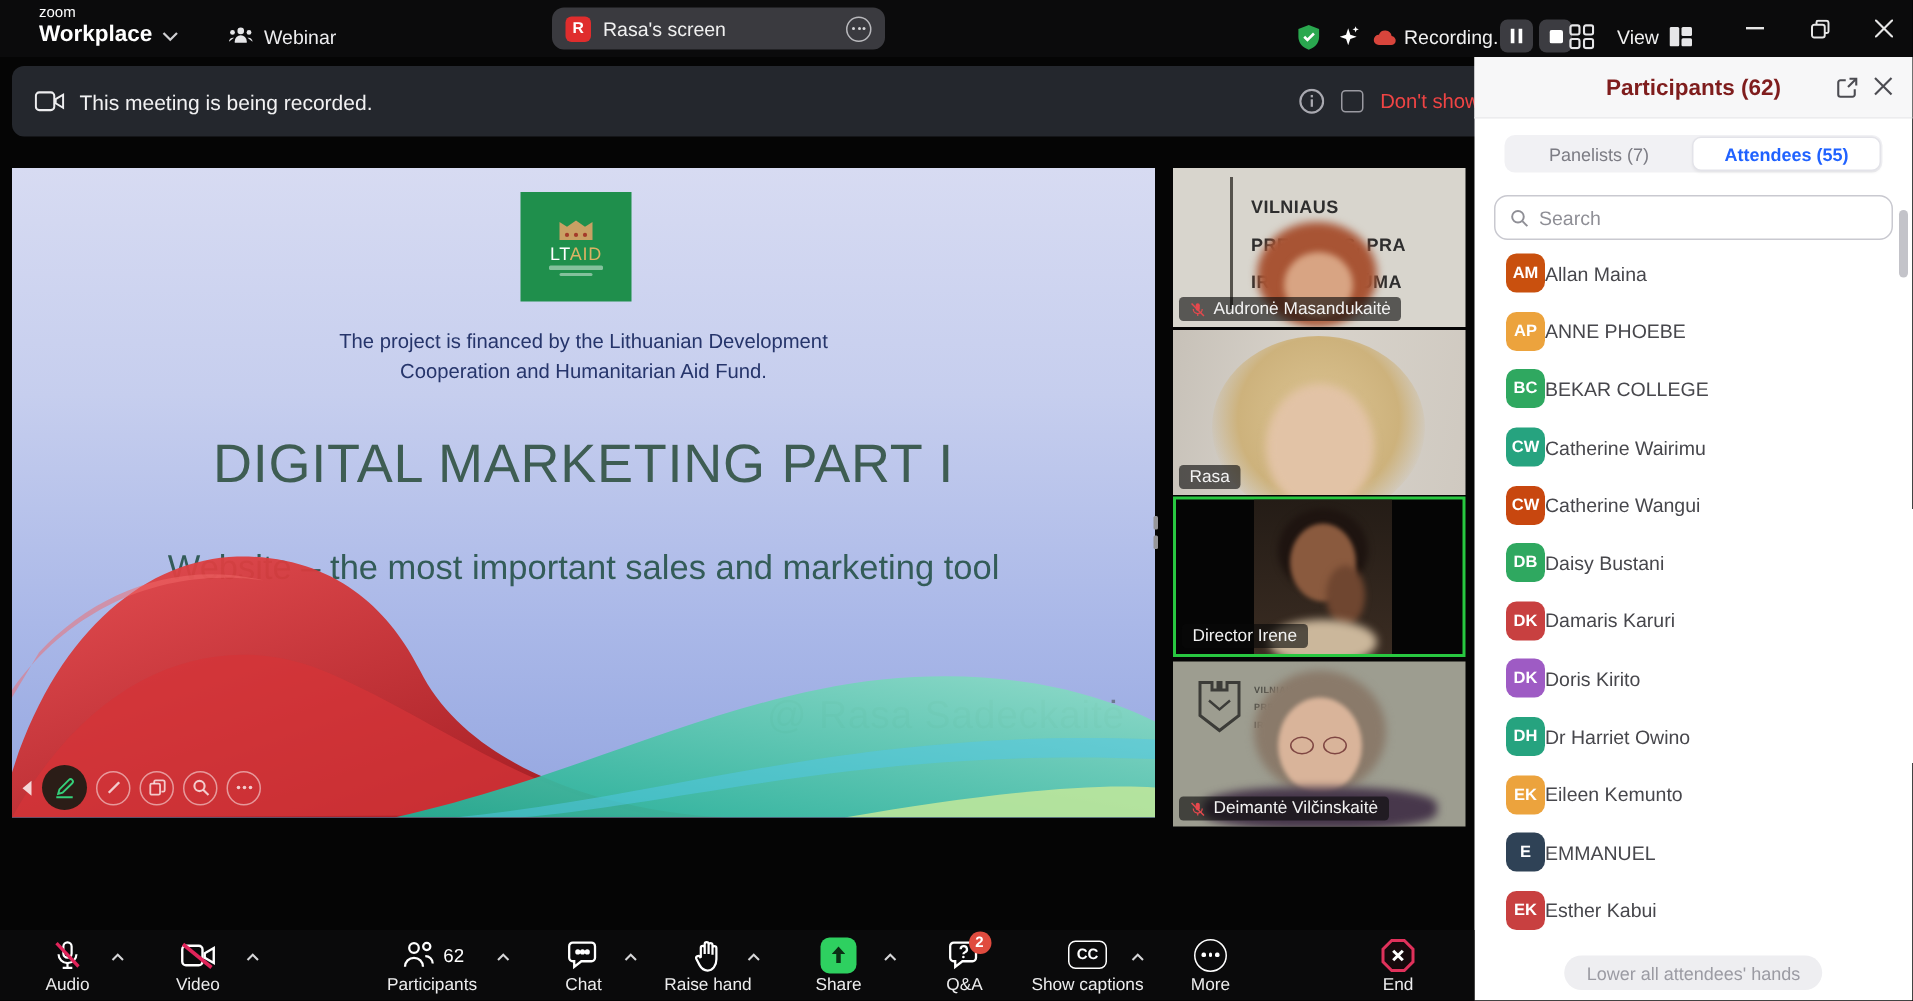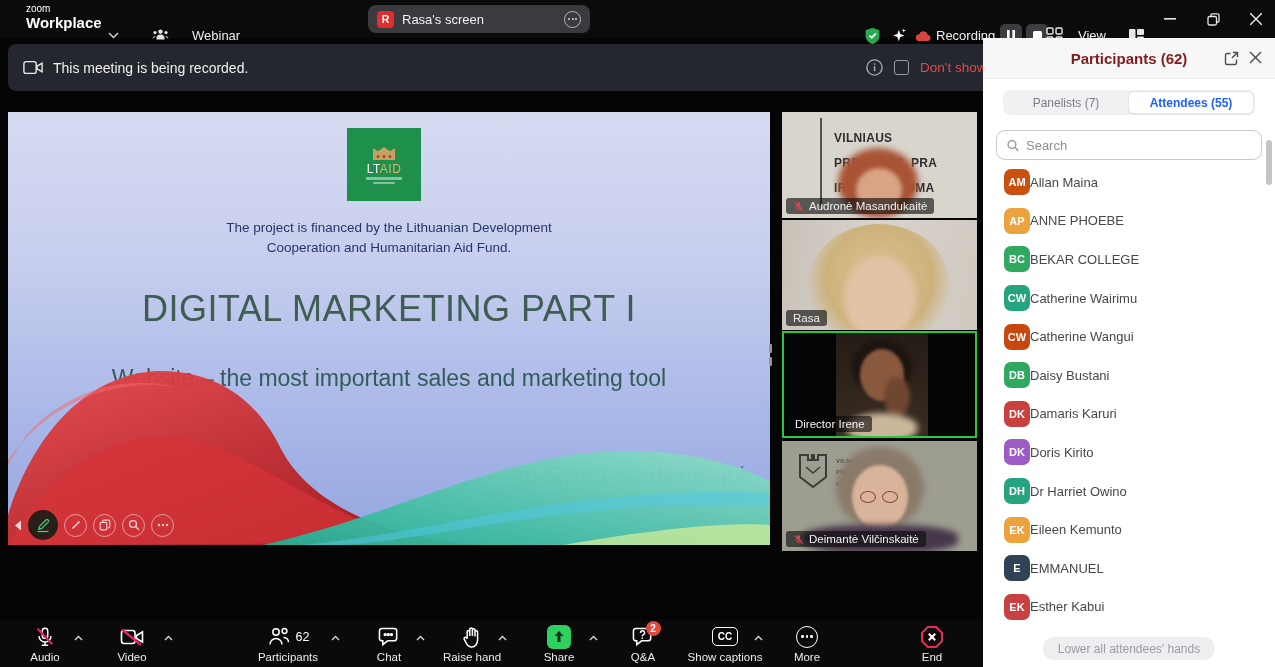--- a/index.html
+++ b/index.html
@@ -5,21 +5,21 @@
   *{margin:0;padding:0;box-sizing:border-box}
   html,body{width:1275px;height:667px;overflow:hidden}
   body{position:relative;background:#050505;font-family:"Liberation Sans",sans-serif;-webkit-font-smoothing:antialiased}
   svg{display:block}
 
   
   .titlebar{position:absolute;left:0;top:0;width:1275px;height:38px;background:#0b0b0c;color:#e9e9ea}
   .brand{position:absolute;left:26px;top:4px;line-height:1;color:#fff}
   .brand .z{font-size:10px;display:block}
   .brand .w{font-size:15px;font-weight:600;display:block;margin-top:1px}
-  .tb-abs{position:absolute;top:16px;height:38px;display:flex;align-items:center;gap:23px}
+  .tb-abs{position:absolute;top:5px;height:38px;display:flex;align-items:center;gap:7px}
   .tab-screen{position:absolute;left:368px;top:5px;width:222px;height:28px;background:#3a3a3f;border-radius:8px;display:flex;align-items:center;padding:0 9px;gap:8px}
   .rbadge{width:17px;height:17px;border-radius:4px;background:#e02d2d;color:#fff;font-size:10.5px;font-weight:700;display:flex;align-items:center;justify-content:center}
   .tab-screen .lbl{font-size:13px;color:#f0f0f0}
   .dotmenu{margin-left:auto;width:17px;height:17px;border:1.2px solid #b9b9bd;border-radius:50%;display:flex;align-items:center;justify-content:center}
   .dotmenu i{display:flex;gap:1.5px}
   .dotmenu b{width:2px;height:2px;border-radius:50%;background:#d6d6d8}
   .smallbtn{width:22px;height:22px;background:#3c3c41;border-radius:5px;display:flex;align-items:center;justify-content:center}
   .rec-txt{font-size:13px;color:#f1f1f1}
   .view-txt{font-size:13px;color:#f1f1f1}
   .winbtn{position:absolute;top:0;width:30px;height:38px;display:flex;align-items:center;justify-content:center;color:#e6e6e6}

